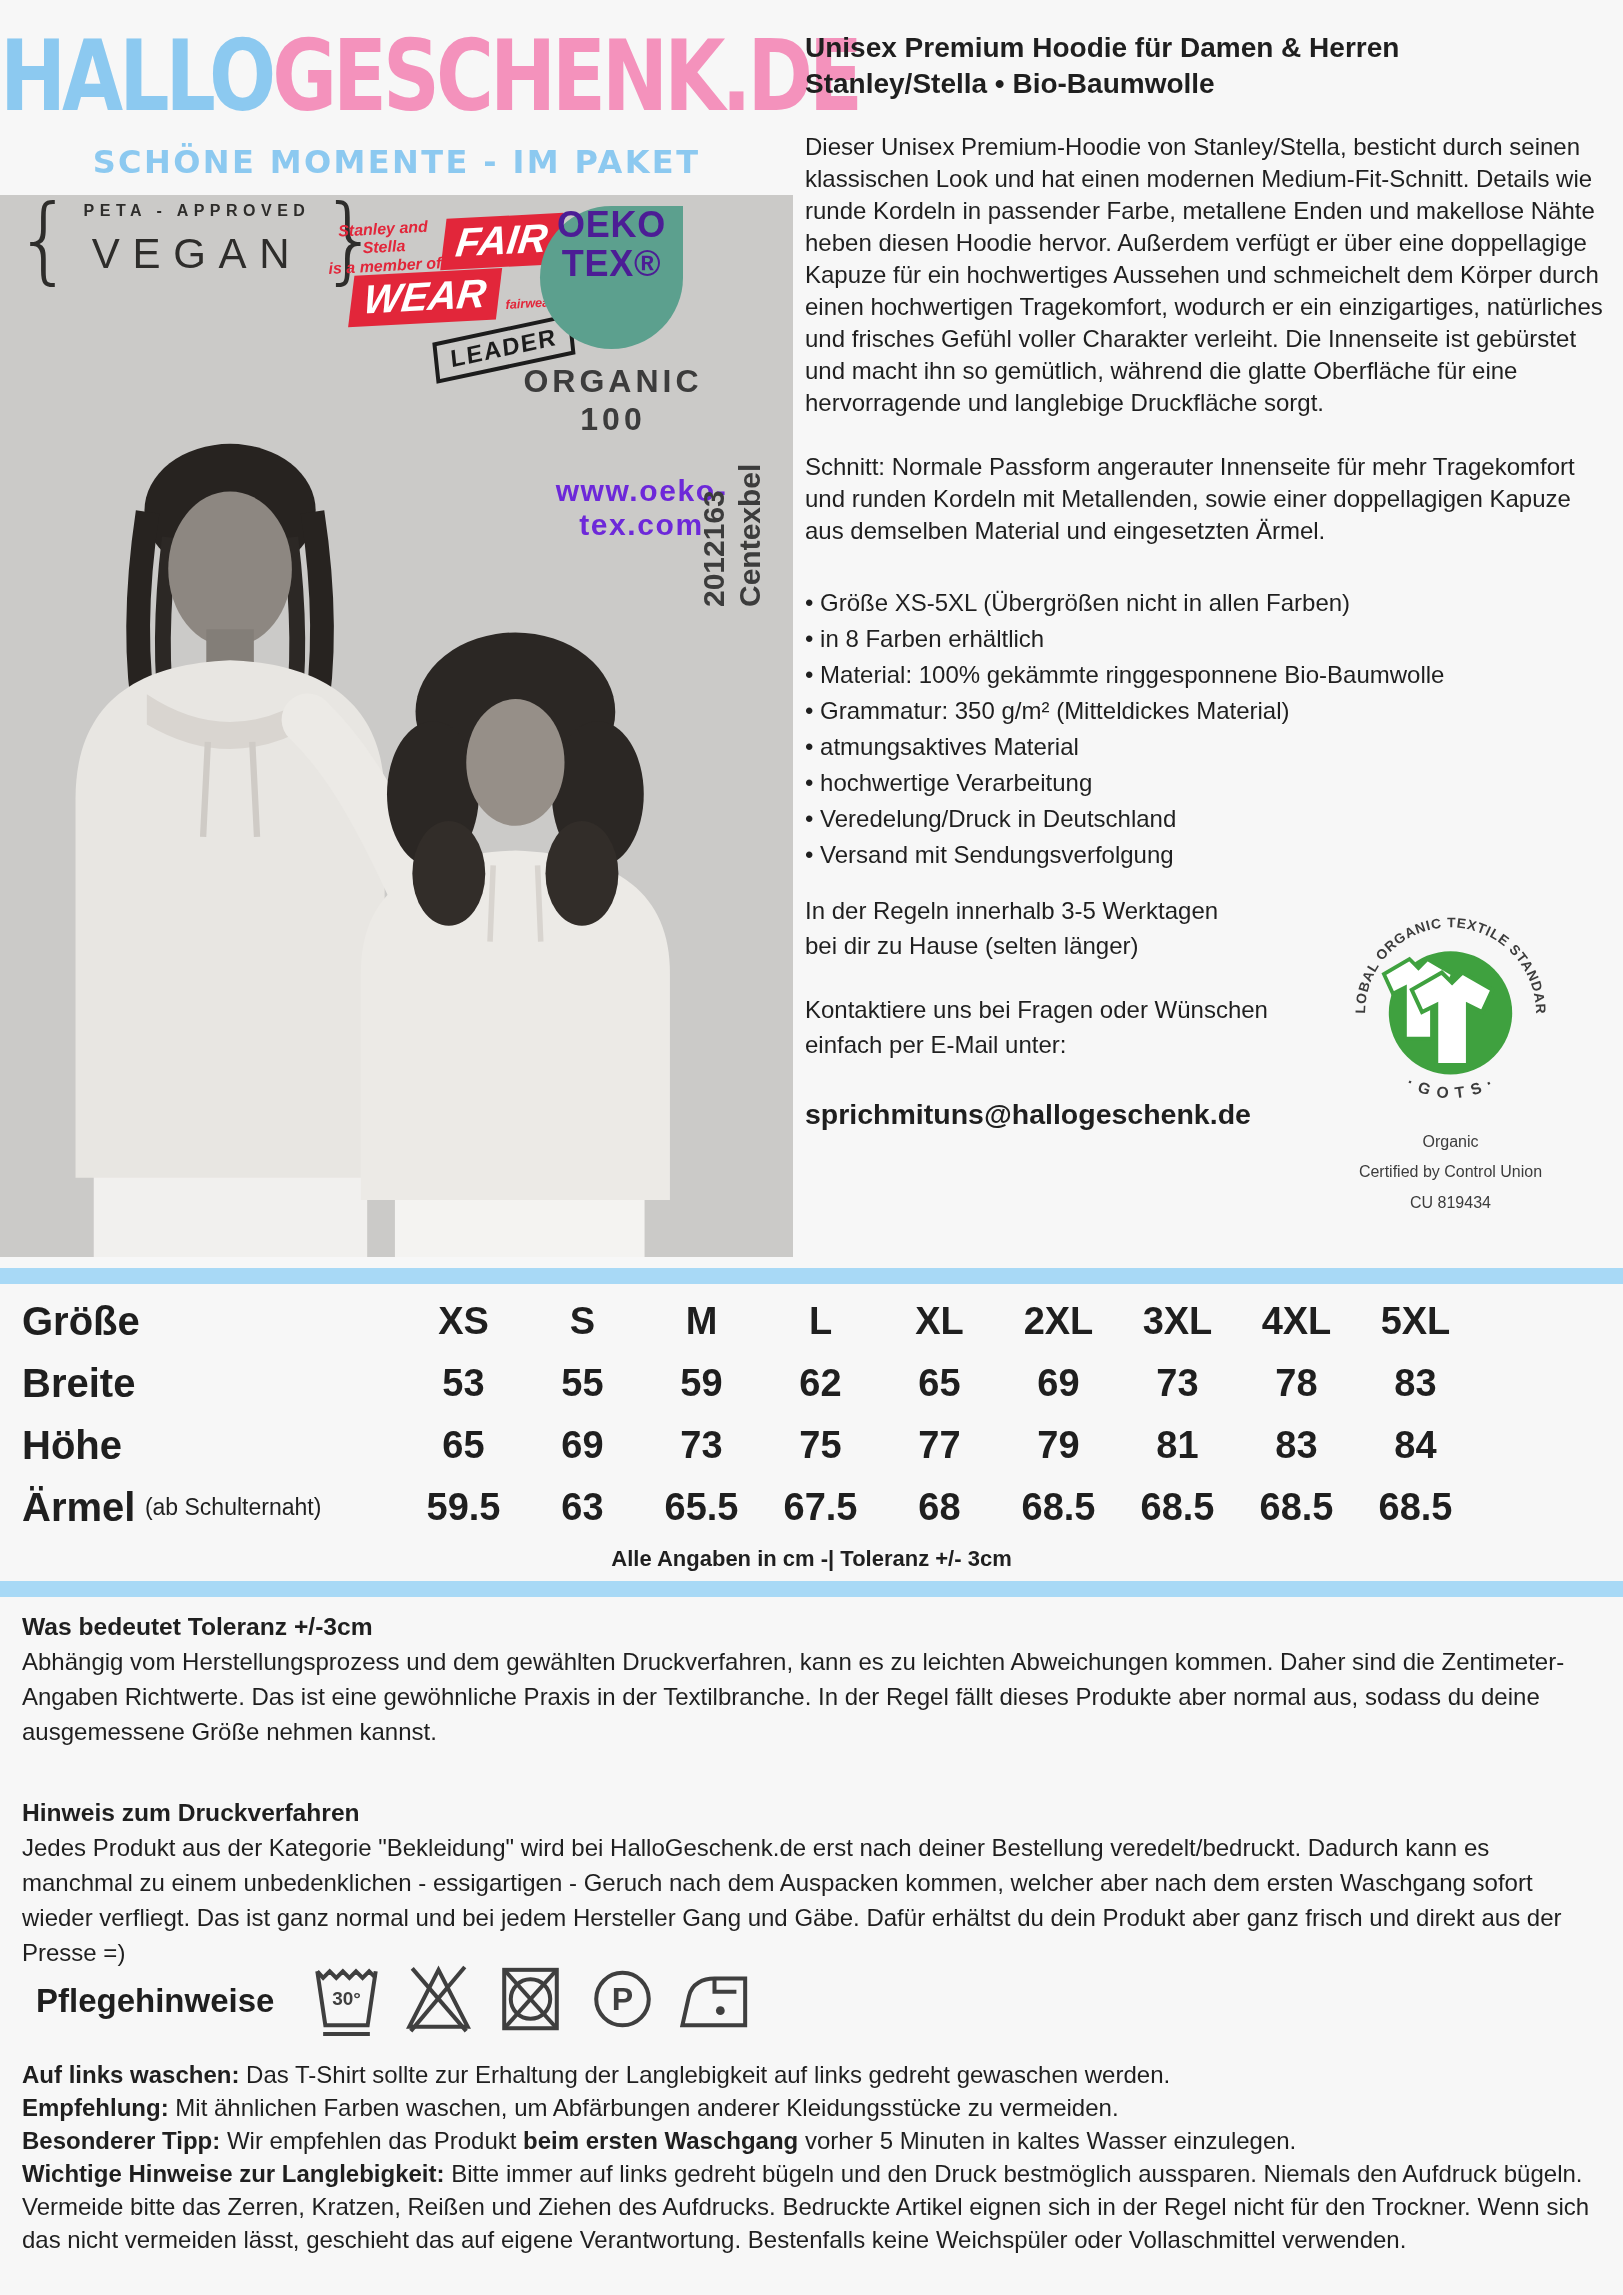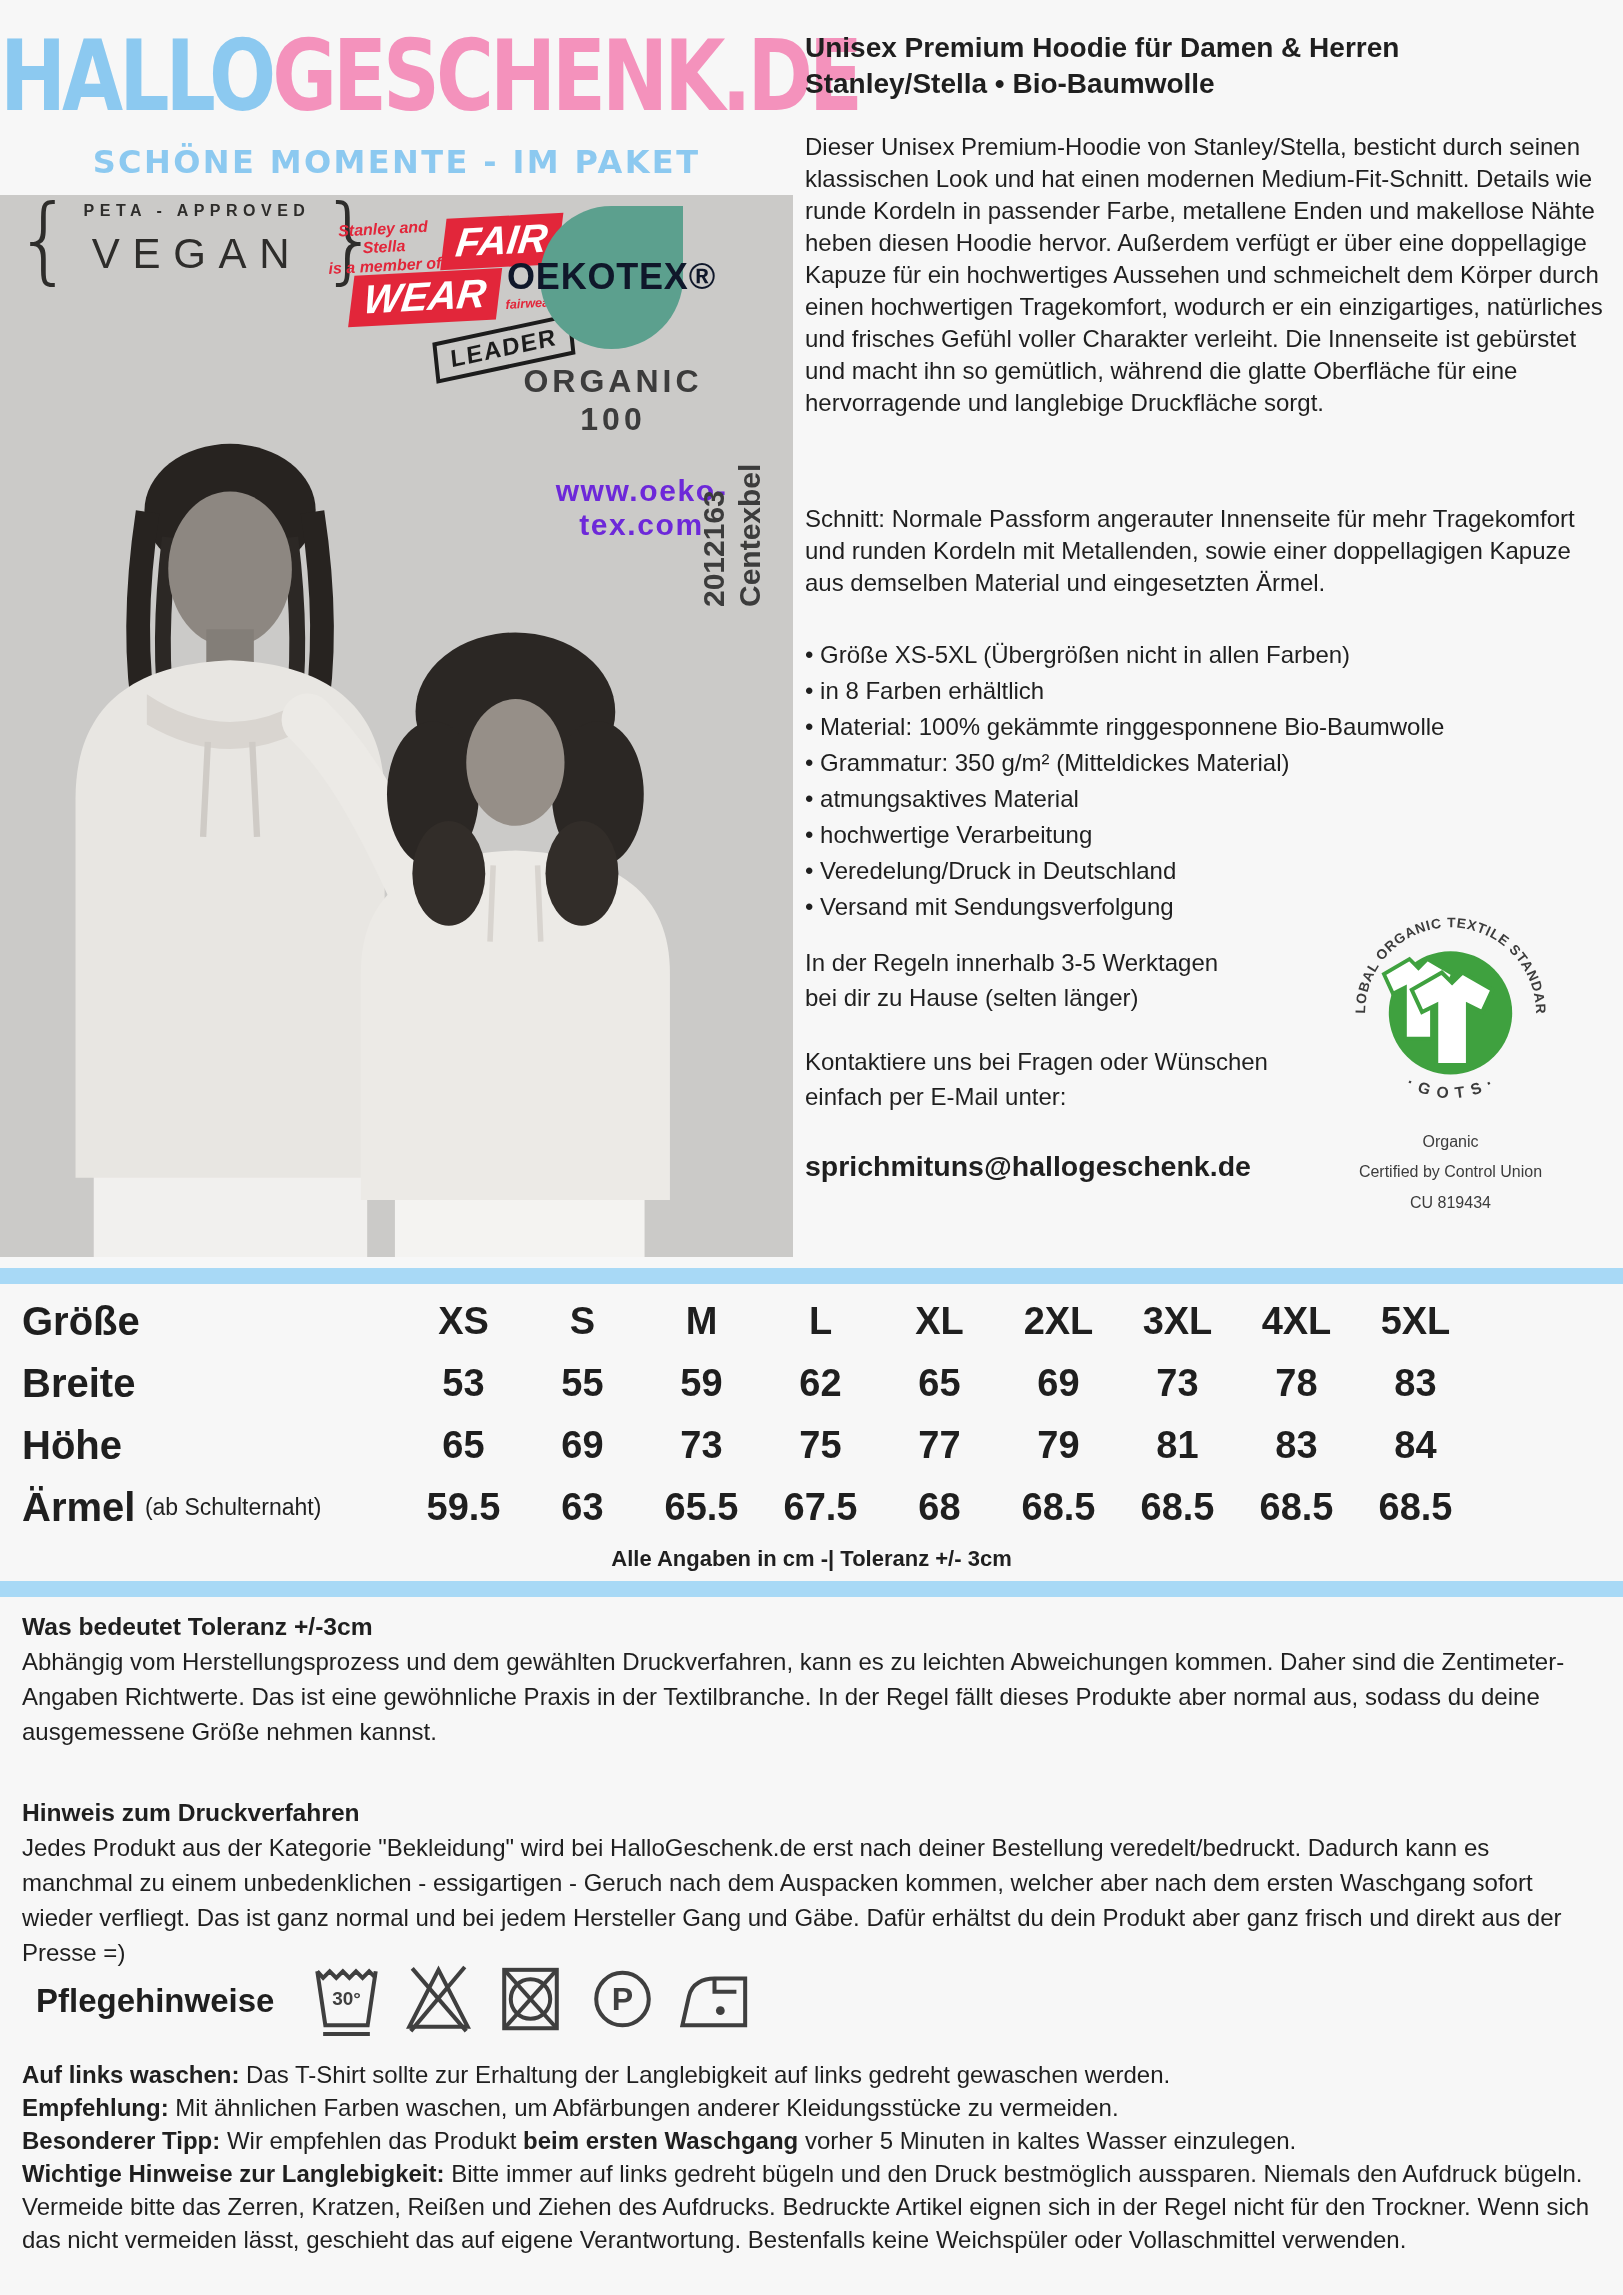--- a/index.html
+++ b/index.html
@@ -33,35 +33,35 @@
   .fw-word{display:inline-block;background:#e2263a;color:#fff;font-style:italic;font-weight:800;
            font-size:40px;line-height:1;padding:4px 12.7px 7.1px;transform:skewX(-10deg);}
   .fw-row2{display:flex;align-items:flex-end;margin-top:-1.6px;margin-left:24px;}
   .fw-site{color:#e2263a;font-size:12.7px;font-weight:700;font-style:italic;margin:0 0 6.3px 6.3px;}
   .fw-leader{display:inline-block;border:4px solid #1c1c1c;color:#1c1c1c;font-weight:800;
              font-size:24px;letter-spacing:1.6px;padding:2.4px 12.7px;
              transform:rotate(-9deg) skewX(-6deg);margin:9.5px 0 0 103px;}
 
   .oeko{position:absolute;left:507px;top:11px;width:277px;}
   .oeko-drop{width:143px;height:143px;margin-left:33px;background:#5ca08e;
-             border-radius:50% 0 50% 50%;display:flex;
-             align-items:center;justify-content:center;color:#0f172a;font-weight:700;}
+             border-radius:50% 0 50% 50%;display:flex;flex-direction:column;
+             align-items:center;color:#4c1d95;font-weight:700;}
   .oeko-drop .t1{font-size:36px;letter-spacing:0.8px;line-height:1.08;}
   .oeko-standard{margin-top:12.7px;width:212px;text-align:center;color:#3c3c3c;
                  font-weight:700;font-size:32px;letter-spacing:4px;line-height:1.2;}
   .oeko-cert{position:absolute;left:189px;top:401px;transform-origin:0 0;transform:rotate(-90deg);
              color:#3c3c3c;font-weight:700;font-size:30px;line-height:36px;white-space:nowrap;}
   .oeko-url{margin-top:36px;width:269px;text-align:center;color:#6d28d9;
             font-weight:700;font-size:30px;letter-spacing:1.6px;}
 
   
   .rcol{position:absolute;left:805px;top:0;width:807px;}
   .r-title{margin-top:30px;font-weight:700;font-size:28px;line-height:36px;}
   .r-p1{margin-top:28.5px;font-size:24px;line-height:32px;}
-  .r-p2{margin-top:84px;font-size:24px;line-height:32px;}
+  .r-p2{margin-top:32px;font-size:24px;line-height:32px;}
   .r-bullets{margin-top:38px;font-size:24px;line-height:36px;}
   .r-delivery{margin-top:20.6px;font-size:24px;line-height:35px;white-space:pre-line;}
   .r-contact{margin-top:28.5px;font-size:24px;line-height:35px;white-space:pre-line;}
   .r-email{margin-top:36px;font-size:28.5px;font-weight:700;}
 
   
   .gots{position:absolute;left:1338px;top:910px;width:225px;text-align:center;}
   .gots-cap{font-size:16px;line-height:27px;color:#3c3c3c;margin-top:3.2px;}
 
   

